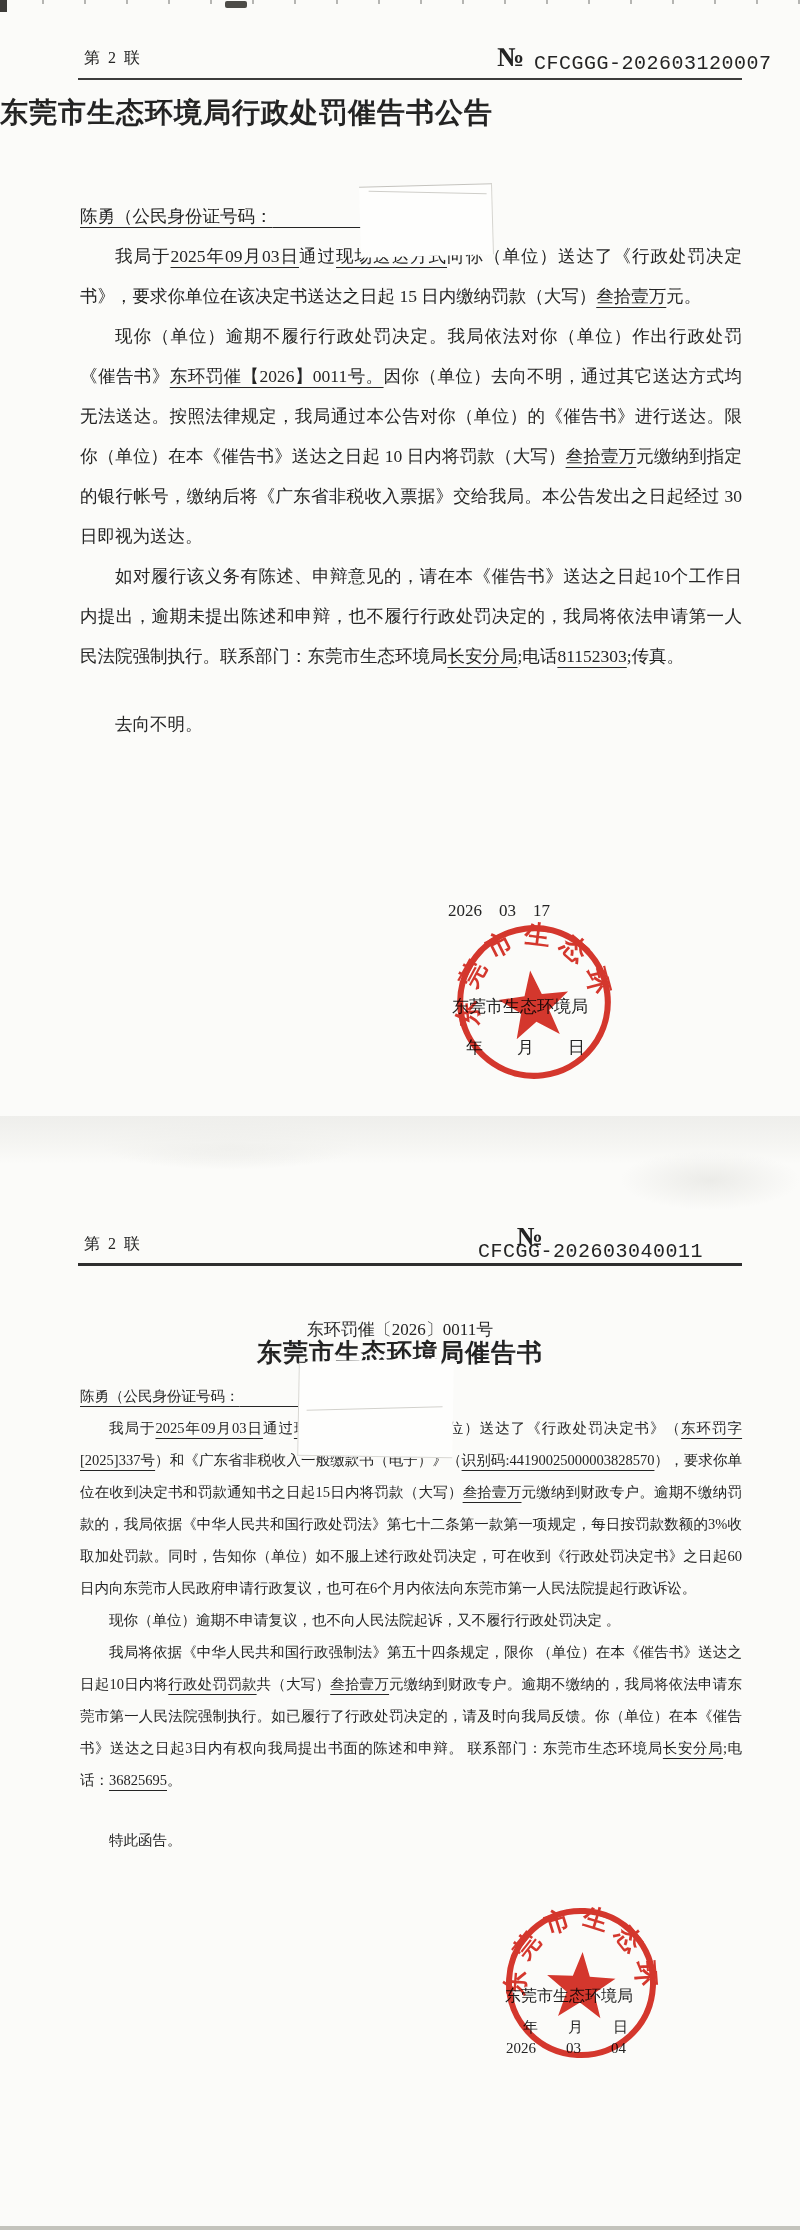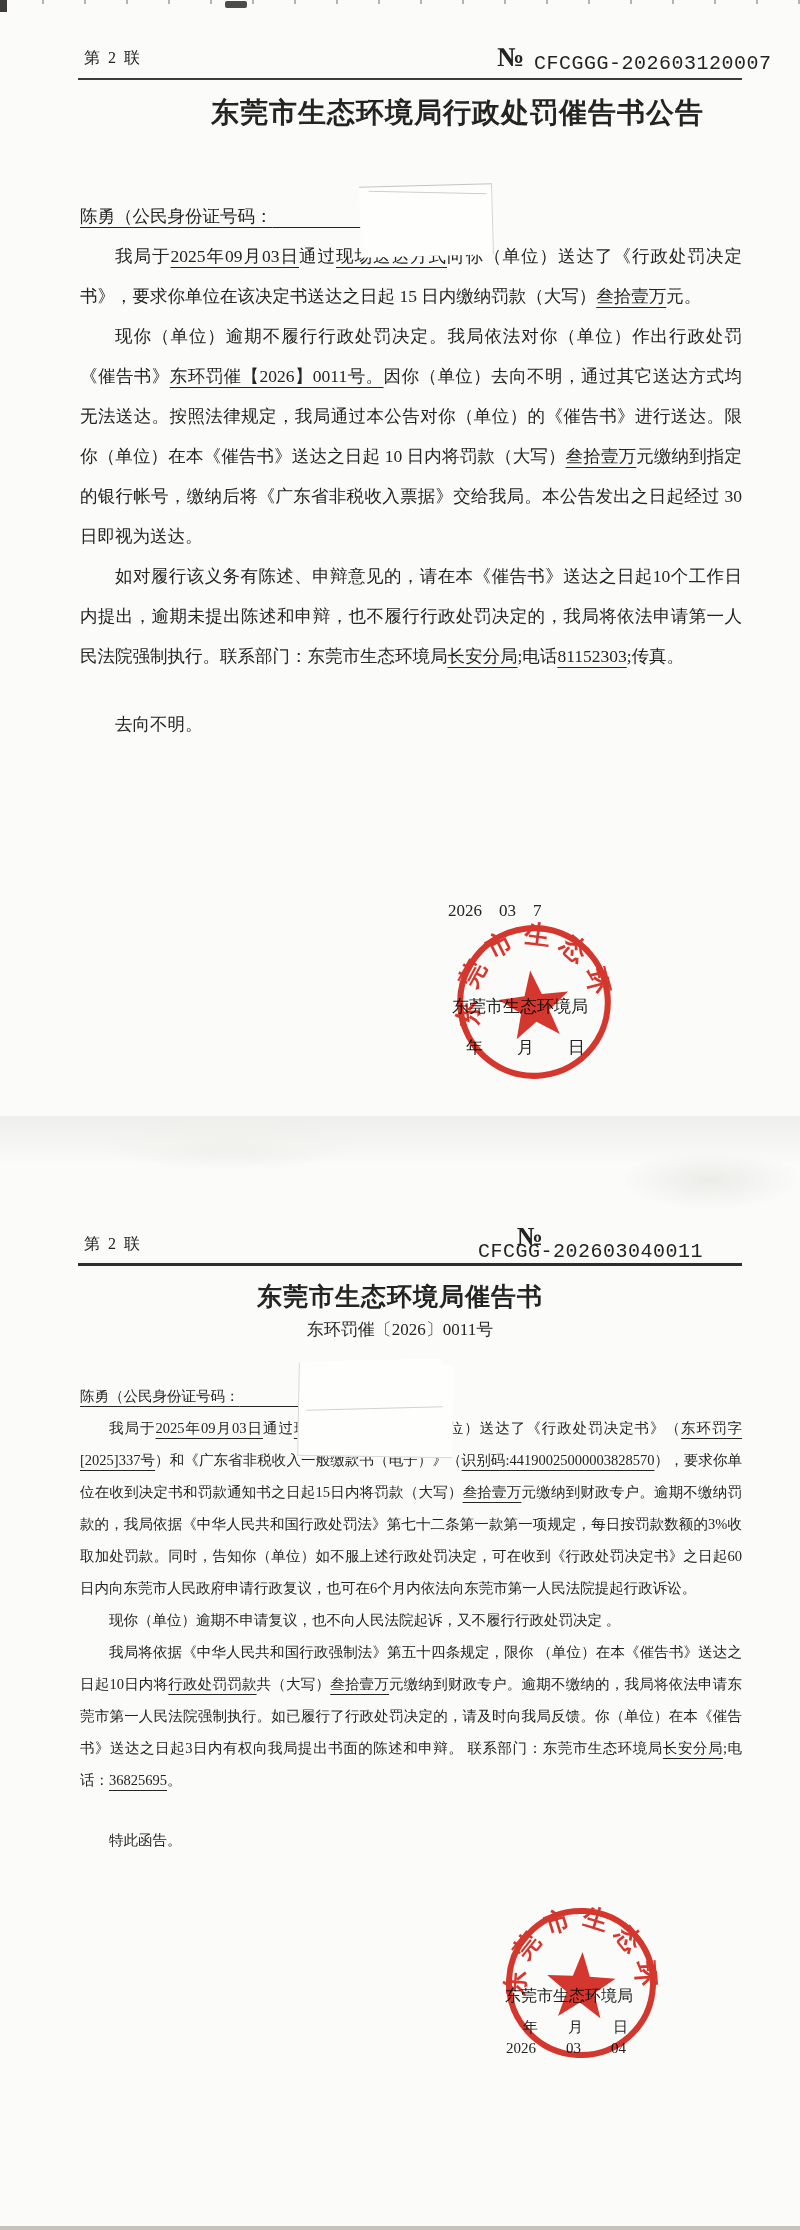--- a/index.html
+++ b/index.html
@@ -19,21 +19,21 @@
   .bottom-edge{left:0;top:2226px;width:800px;height:4px;background:#b9b8b2;opacity:.85;}
   .crease{left:0;top:1116px;width:800px;height:48px;
     background:linear-gradient(180deg,#ebebe8 0%,#f3f3f0 55%,rgba(251,251,249,0) 100%);
     opacity:.8;}
   .smudge{border-radius:50%;background:radial-gradient(closest-side,rgba(180,180,172,.22),rgba(180,180,172,0));}
   
   .copy1{left:84px;top:48px;font-size:16px;letter-spacing:2px;}
   .no1-sym{left:497px;top:42px;font-size:27px;font-weight:bold;}
   .no1-val{left:534px;top:52px;font-size:20px;font-family:"Liberation Mono", monospace;letter-spacing:.5px;}
   .rule1{left:78px;top:78px;width:664px;height:2px;background:#3c3c3c;}
-  .title1{left:0;top:94px;width:704px;text-align:right;font-size:28px;font-weight:bold;letter-spacing:1px;}
+  .title1{left:0;top:94px;width:704px;text-align:left;font-size:28px;font-weight:bold;letter-spacing:1px;}
   .body1{left:80px;top:196px;width:662px;font-size:17.5px;line-height:40px;text-align:justify;}
   .body2{left:80px;top:1380px;width:662px;font-size:14.5px;line-height:32px;text-align:justify;}
   .body1 p,.body2 p{margin:0;text-indent:2em;}
   .body1 .salutation,.body2 .salutation{text-indent:0;}
   .u{text-decoration:underline;text-underline-offset:5px;text-decoration-thickness:1px;}
   .closing{margin-top:28px !important;}
   
   .patch{background:#fefefd;z-index:6;}
   .patch1a{left:360px;top:185px;width:132px;height:70px;transform:rotate(-1.6deg);
     border-top:1px solid #c4c3be;border-right:1px solid #d6d5d0;}
@@ -52,21 +52,21 @@
   .org2{left:505px;top:1986px;font-size:16px;z-index:2;}
   .ymd2{left:523px;top:2018px;font-size:15px;z-index:2;}
   .date2{left:506px;top:2039px;font-size:15px;z-index:2;}
   .seal2{left:501px;top:1903px;width:160px;height:160px;z-index:4;
     mix-blend-mode:multiply;transform:rotate(3deg);opacity:.93;}
   
   .copy2{left:84px;top:1234px;font-size:16px;letter-spacing:2px;}
   .no2-sym{left:517px;top:1222px;font-size:26px;font-weight:bold;z-index:3;}
   .no2-val{left:478px;top:1240px;font-size:20px;font-family:"Liberation Mono", monospace;letter-spacing:.5px;}
   .rule2{left:78px;top:1263px;width:664px;height:3px;background:#2f2f2f;}
-  .title2{left:0;top:1280px;width:800px;text-align:center;font-size:25px;font-weight:bold;letter-spacing:1px;}
+  .title2{left:0;top:1336px;width:800px;text-align:center;font-size:25px;font-weight:bold;letter-spacing:1px;}
   .subtitle2{left:0;top:1318px;width:800px;text-align:center;font-size:17px;}
 </style>
 </head>
 <body>
 
 <div class="abs top-edge"></div>
 <div class="abs top-blob"></div>
 <div class="abs corner-mark"></div>
 <div class="abs smudge" style="left:620px;top:1150px;width:180px;height:60px;"></div>
 <div class="abs smudge" style="left:100px;top:1120px;width:260px;height:50px;"></div>
@@ -91,21 +91,21 @@
   </p>
   <p>
     <span>如对履行该义务有陈述、申辩意见的，请在本《催告书》送达之日起10个工作日内提出，逾期未提出陈述和申辩，也不履行行政处罚决定的，我局将依法申请第一人民法院强制执行。联系部门：东莞市生态环境局</span><span class="u">长安分局</span><span>;电话</span><span class="u">81152303</span><span>;传真。</span>
   </p>
   <p class="closing">去向不明。</p>
 </div>
 
 <div class="abs patch patch1a"></div>
 <div class="abs patch patch1b"></div>
 
-<div class="abs date1">2026　03　7</div>
+<div class="abs date1">2026　03　17</div>
 <div class="abs org1">东莞市生态环境局</div>
 <div class="abs ymd1">年　　月　　日</div>
 
 <svg class="abs seal1" viewBox="0 0 160 160">
   <circle cx="80" cy="80" r="72" fill="none" stroke="#d5281e" stroke-width="6"></circle>
   <polygon fill="#d5281e" points="80,49 88.5,73.3 114.2,73.9 93.8,89.5 101.2,114.1 80,99.5 58.8,114.1 66.2,89.5 45.8,73.9 71.5,73.3"></polygon>
   <defs>
       <path id="sealArc1" d="M 26.4,99.5 A 57,57 0 1,1 133.6,99.5" fill="none"></path>
     </defs>
   <text fill="#d5281e" font-size="25" letter-spacing="9" font-weight="bold">

